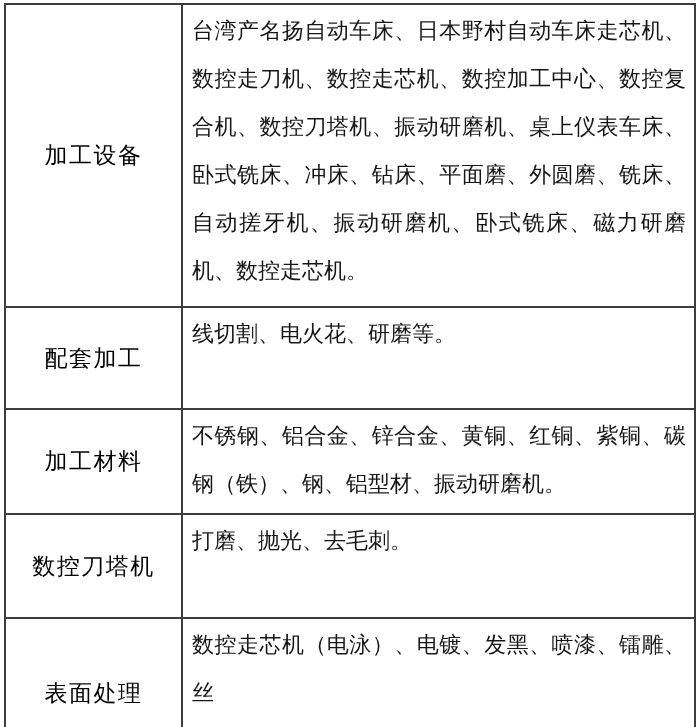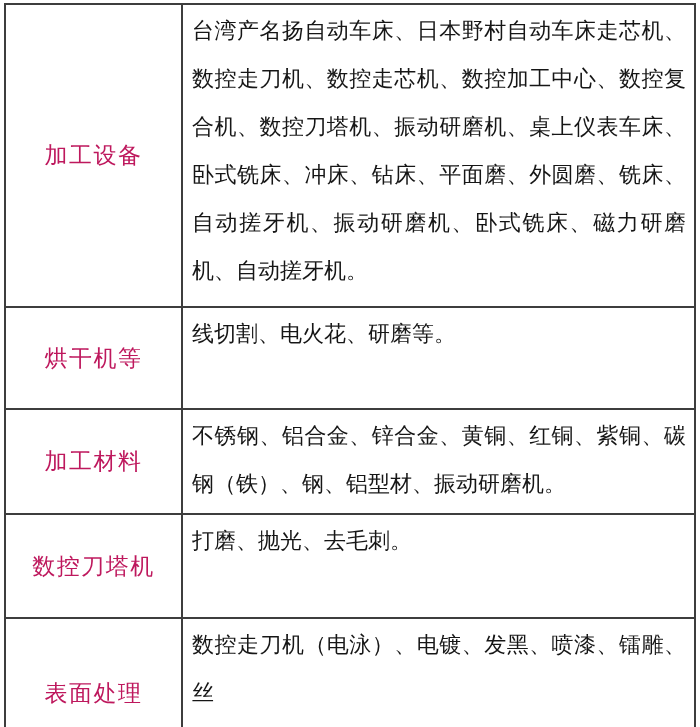--- a/index.html
+++ b/index.html
@@ -19,21 +19,21 @@
   .spec-table td {
     border: 2px solid #3d3d3d;
     vertical-align: top;
   }
   .spec-table col.c-label { width: 177px; }
   td.label-cell {
     vertical-align: middle;
     text-align: center;
     font-size: 23px;
     letter-spacing: 1.5px;
-    color: #be185d;
+    color: #000000;
   }
   td.content-cell {
     padding: 2px 8px 2px 9px;
     font-size: 22px;
     line-height: 48px;
     color: #161616;
   }
   .jline { text-align: justify; text-align-last: justify; }
   .jline.last { text-align: justify; text-align-last: left; }
   tr.r1 { height: 303px; }
@@ -53,44 +53,44 @@
     </colgroup>
     <tbody>
       <tr class="r1">
         <td class="label-cell">加工设备</td>
         <td class="content-cell">
           <div class="jline">台湾产名扬自动车床、日本野村自动车床走芯机、</div>
           <div class="jline">数控走刀机、数控走芯机、数控加工中心、数控复</div>
           <div class="jline">合机、数控刀塔机、振动研磨机、桌上仪表车床、</div>
           <div class="jline">卧式铣床、冲床、钻床、平面磨、外圆磨、铣床、</div>
           <div class="jline">自动搓牙机、振动研磨机、卧式铣床、磁力研磨</div>
-          <div class="jline last">机、自动搓牙机。</div>
+          <div class="jline last">机、数控走芯机。</div>
         </td>
       </tr>
       <tr class="r2">
-        <td class="label-cell">烘干机等</td>
+        <td class="label-cell">配套加工</td>
         <td class="content-cell">
           <div class="jline last">线切割、电火花、研磨等。</div>
         </td>
       </tr>
       <tr class="r3">
         <td class="label-cell">加工材料</td>
         <td class="content-cell">
           <div class="jline">不锈钢、铝合金、锌合金、黄铜、红铜、紫铜、碳</div>
           <div class="jline last">钢（铁）、钢、铝型材、振动研磨机。</div>
         </td>
       </tr>
       <tr class="r4">
         <td class="label-cell">数控刀塔机</td>
         <td class="content-cell">
           <div class="jline last">打磨、抛光、去毛刺。</div>
         </td>
       </tr>
       <tr class="r5">
         <td class="label-cell">表面处理</td>
         <td class="content-cell">
-          <div class="jline">数控走刀机（电泳）、电镀、发黑、喷漆、镭雕、丝</div>
+          <div class="jline">数控走芯机（电泳）、电镀、发黑、喷漆、镭雕、丝</div>
           <div class="jline last">印、热处理等。</div>
         </td>
       </tr>
     </tbody>
   </table>
 </div>
 
 </body></html>

